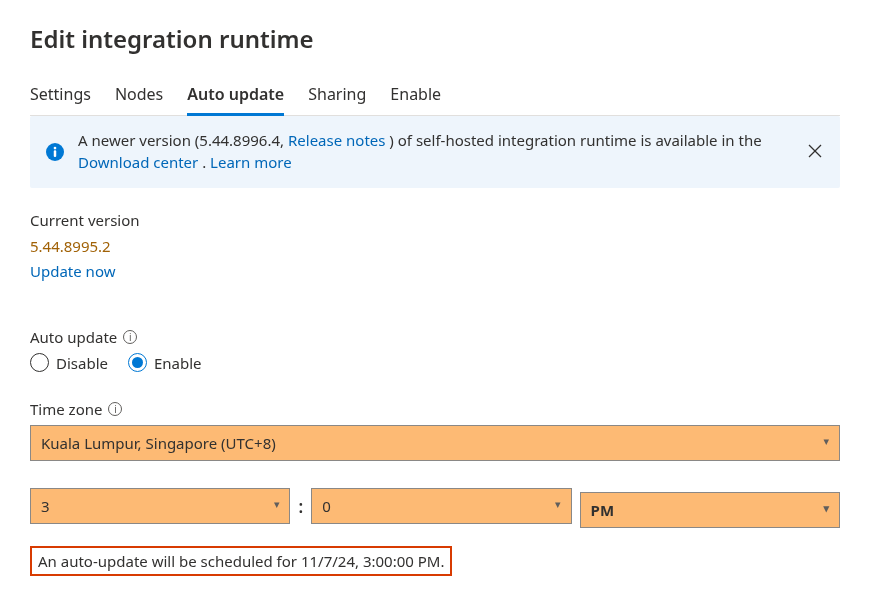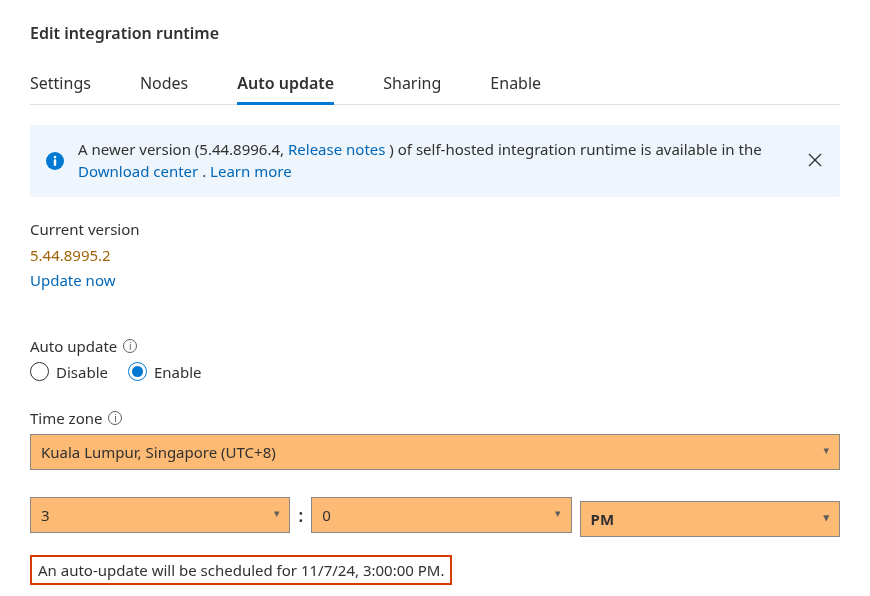--- a/index.html
+++ b/index.html
@@ -1,18 +1,18 @@
 <!DOCTYPE html>
 <html><head>
   <meta charset="utf-8">
   <style>
     * { box-sizing: border-box; margin: 0; padding: 0; }
     body { font-family: "Segoe UI", system-ui, sans-serif; color: #323130; background: #fff; padding: 22px 30px; width: 870px; }
-    .page-title { font-size: 16px; font-weight: 600; color: #323130; margin-bottom: 28px; }
-    .tabs { display: flex; gap: 49px; border-bottom: 1px solid #e1dfdd; margin-bottom: 20px; }
+    .page-title { font-size: 24px; font-weight: 600; color: #323130; margin-bottom: 28px; }
+    .tabs { display: flex; gap: 24px; border-bottom: 1px solid #e1dfdd; }
     .tab { padding: 0 0 10px 0; font-size: 16px; color: #323130; cursor: pointer; position: relative; }
     .tab.active { font-weight: 600; }
     .tab.active::after { content: ""; position: absolute; left: 0; right: 0; bottom: -1px; height: 3px; background: #0078d4; }
     .info-banner { display: flex; align-items: center; background: #eef5fc; padding: 14px 16px; margin-bottom: 22px; gap: 14px; border-radius: 2px; }
     .info-icon { width: 18px; height: 18px; flex-shrink: 0; }
     .info-text { flex: 1; font-size: 15px; color: #323130; line-height: 1.45; }
     .link { color: #0067b8; cursor: pointer; }
     .close-btn { cursor: pointer; padding: 2px; flex-shrink: 0; }
     .section-label { font-size: 15px; font-weight: 400; color: #323130; margin-bottom: 6px; display: flex; align-items: center; gap: 6px; }
     .version-val { font-size: 15px; color: #a16207; margin-bottom: 4px; }

